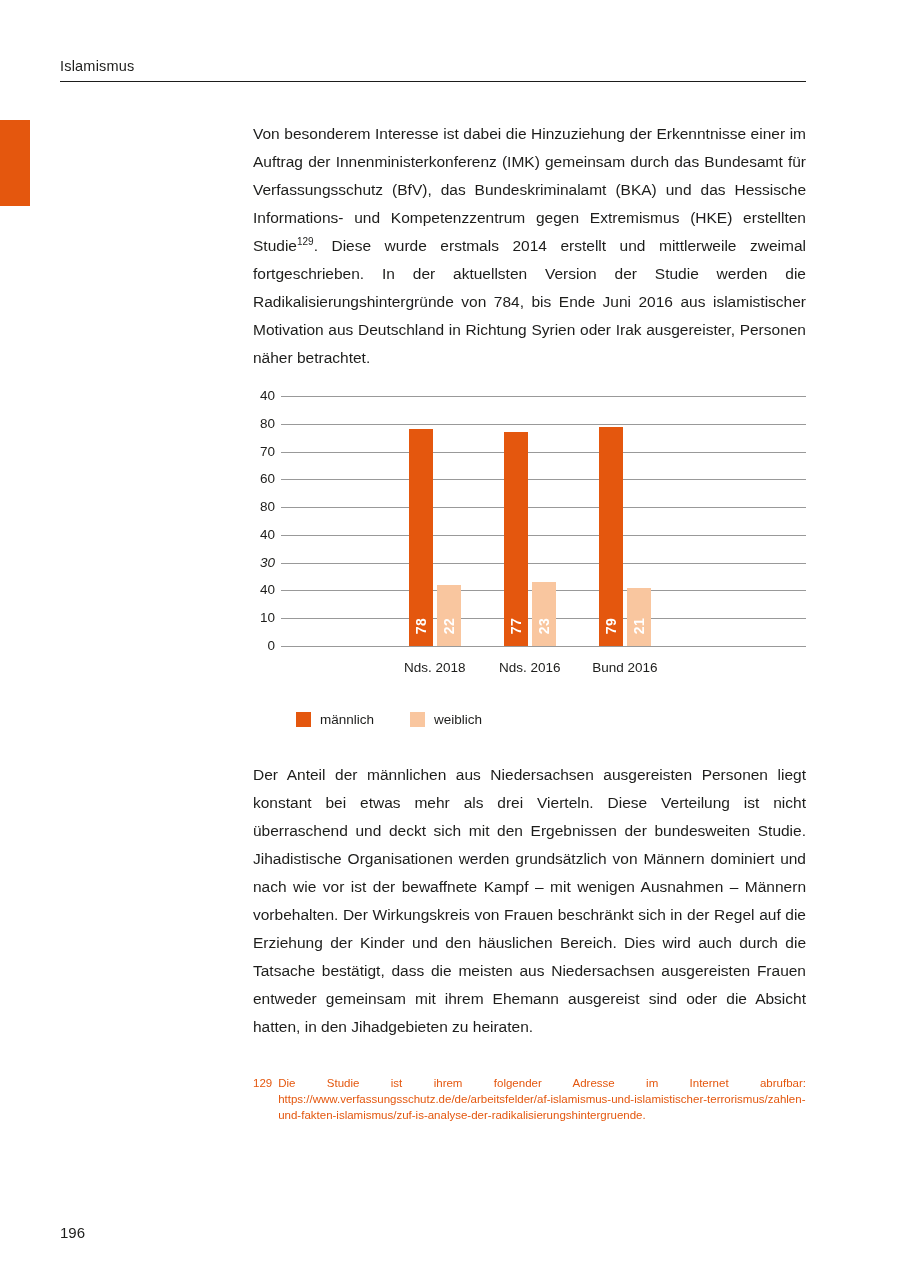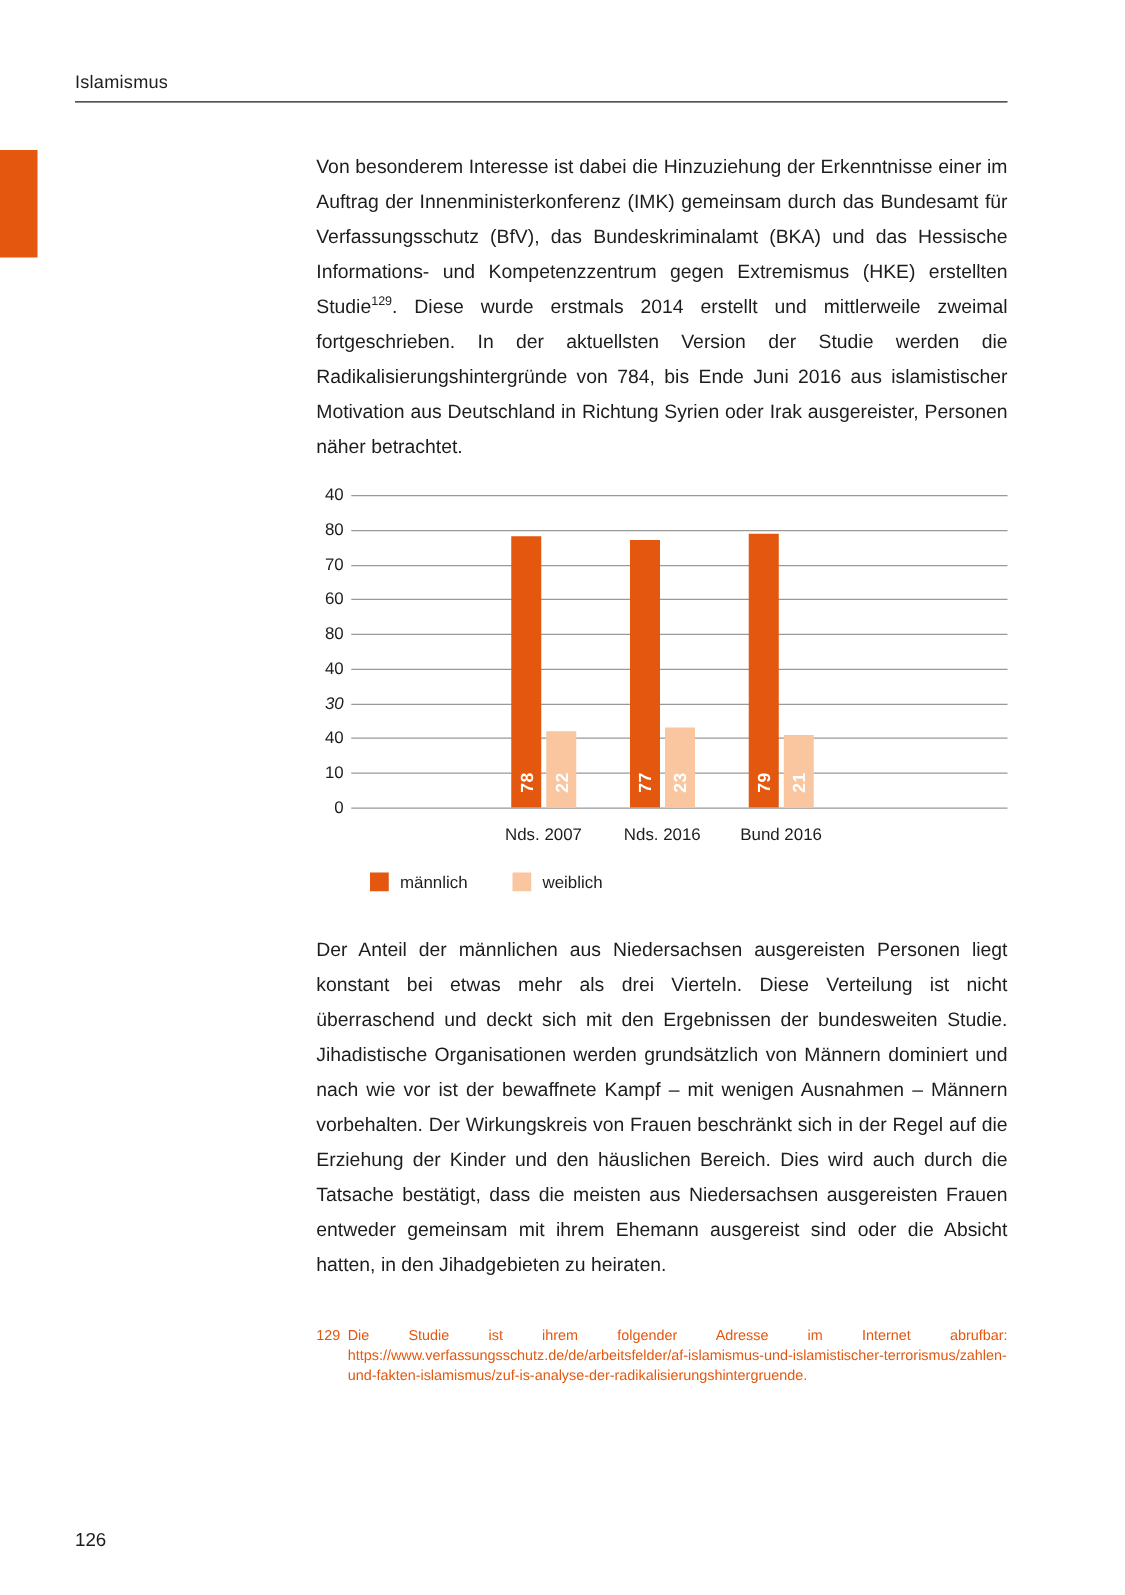--- a/index.html
+++ b/index.html
@@ -119,21 +119,21 @@
   }
   .xtick{
     position:absolute;
     top:264px;
     width:90px;
     text-align:center;
     font-size:13.5px;
     color:var(--text);
   }
   .legend{
-    margin-top:16px;
+    margin-top:30px;
     display:flex;
     align-items:center;
     gap:36px;
     padding-left:43px;
   }
   .legend-item{
     display:flex;
     align-items:center;
     gap:9px;
   }
@@ -204,21 +204,21 @@
           <div class="gridline" style="top: 222.222px;"></div>
           <div class="ytick" style="top: 213.222px;">10</div>
           <div class="gridline" style="top: 250px;"></div>
           <div class="ytick" style="top: 241px;">0</div>
           <div class="bar" style="left: 127.825px; width: 24px; height: 216.667px; background: rgb(228, 87, 14);">
             <span class="bar-label">78</span>
           </div>
           <div class="bar" style="left: 155.825px; width: 24px; height: 61.1111px; background: rgb(249, 198, 159);">
             <span class="bar-label">22</span>
           </div>
-          <div class="xtick" style="left: 108.825px;">Nds. 2007</div>
+          <div class="xtick" style="left: 108.825px;">Nds. 2018</div>
           <div class="bar" style="left: 222.85px; width: 24px; height: 213.889px; background: rgb(228, 87, 14);">
             <span class="bar-label">77</span>
           </div>
           <div class="bar" style="left: 250.85px; width: 24px; height: 63.8889px; background: rgb(249, 198, 159);">
             <span class="bar-label">23</span>
           </div>
           <div class="xtick" style="left: 203.85px;">Nds. 2016</div>
           <div class="bar" style="left: 317.875px; width: 24px; height: 219.444px; background: rgb(228, 87, 14);">
             <span class="bar-label">79</span>
           </div>
@@ -242,15 +242,15 @@
 
     <p class="body-par par2">Der Anteil der männlichen aus Niedersachsen ausgereisten Personen liegt konstant bei etwas mehr als drei Vierteln. Diese Verteilung ist nicht überraschend und deckt sich mit den Ergebnissen der bundesweiten Studie. Jihadistische Organisationen werden grundsätzlich von Männern dominiert und nach wie vor ist der bewaffnete Kampf – mit wenigen Ausnahmen – Männern vorbehalten. Der Wirkungskreis von Frauen beschränkt sich in der Regel auf die Erziehung der Kinder und den häuslichen Bereich. Dies wird auch durch die Tatsache bestätigt, dass die meisten aus Niedersachsen ausgereisten Frauen entweder gemeinsam mit ihrem Ehemann ausgereist sind oder die Absicht hatten, in den Jihadgebieten zu heiraten.</p>
 
     <div class="footnote">
       <span class="fn-num">129</span>
       <span class="fn-text">Die Studie ist ihrem folgender Adresse im Internet abrufbar: https://www.verfassungsschutz.de/de/arbeitsfelder/af-islamismus-und-islamistischer-terrorismus/zahlen-und-fakten-islamismus/zuf-is-analyse-der-radikalisierungshintergruende.</span>
     </div>
 
   </div>
 
-  <div class="page-number">126</div>
+  <div class="page-number">196</div>
 
 </div>
 
 </body></html>

